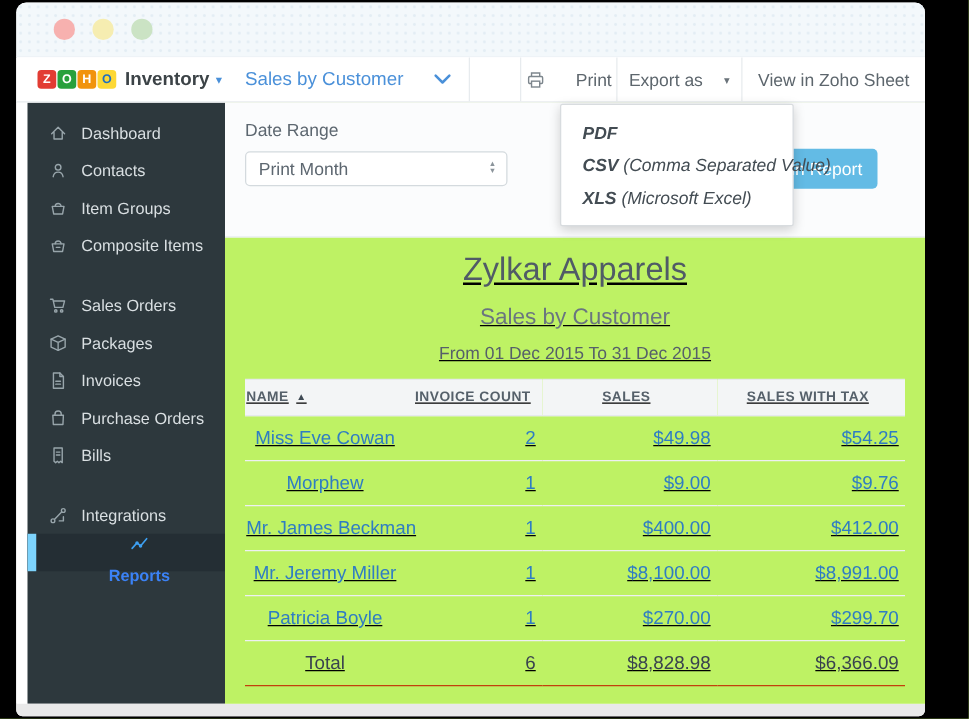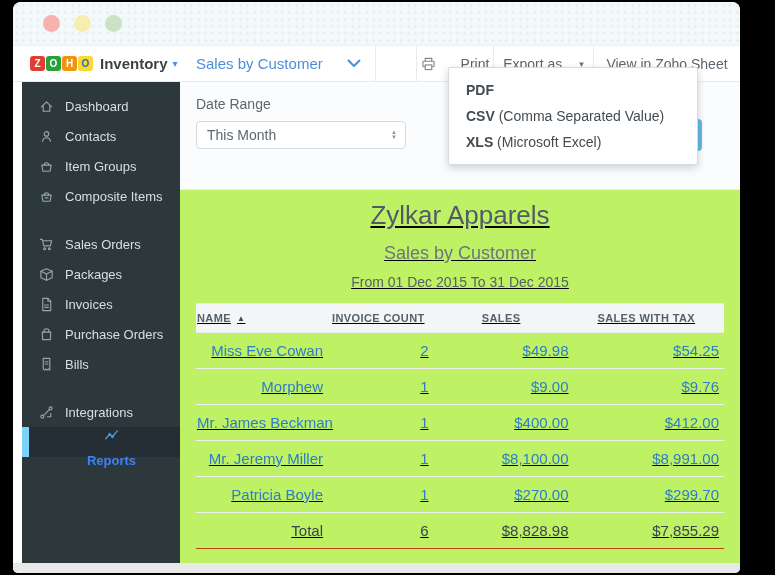--- a/index.html
+++ b/index.html
@@ -90,24 +90,24 @@
     padding:0 8px 0 10px; font-size:14px; color:#5d6770; cursor:pointer;
   }
   .spinner { display:flex; flex-direction:column; font-size:6px; color:#8b949b; line-height:5px; }
   .run-btn {
     position:absolute; top:37px; right:38px; height:32px; width:96px;
     background:#63bbe5; color:#fff; border:none; border-radius:4px;
     font-size:14px; font-family:inherit; cursor:pointer; z-index:1;
   }
   
   .dropdown {
-    position:absolute; left:435px; top:65px; width:250px;
+    position:absolute; left:435px; top:81px; width:187px;
     background:#fff; border:1px solid #d8dcdf; border-radius:2px;
     box-shadow:0 3px 9px rgba(0,0,0,.18);
-    padding:9px 0; z-index:10;
+    padding:9px 0; z-index:10;font-style:italic;
   }
   .ditem { padding:5px 17px; font-size:14px; color:#434c53; cursor:pointer; white-space:nowrap; }
   .ditem .d-label { font-weight:bold; }
   
   .report-area { flex:1; padding-top:10px; overflow:hidden;text-decoration:underline; }
   .r-company { text-align:center; font-size:26px; color:#505b66; }
   .r-title   { text-align:center; font-size:18px; color:#6a7580; margin-top:12px; }
   .r-period  { text-align:center; font-size:14px; color:#566069; margin-top:10px; }
   .table-wrap { margin:13px 16px 0 16px; }
   table { width:100%; border-collapse:collapse; table-layout:fixed; }
@@ -116,21 +116,21 @@
     background:#f3f5f6; border-top:1px solid #e6e9ec; border-bottom:1px solid #e6e9ec;
     font-size:11px; color:#55606a; font-weight:bold; letter-spacing:.4px;
     padding:8px 5px 8px 0; text-align:center; white-space:nowrap;
   }
   thead th.h-name { text-align:left; padding-left:1px; }
   .sort-arrow { font-size:8px; color:#3f4a54; margin-left:6px; vertical-align:1px; }
   tbody td {
     border-bottom:1px solid #edf0f2; font-size:15px; color:#2f7dc3;
     padding:9px 5px 9px 0; text-align:right; white-space:nowrap;
   }
-  tbody td.t-name { text-align:right; padding-left:1px; cursor:pointer; }
+  tbody td.t-name { text-align:center; padding-left:1px; cursor:pointer; }
   tr.total td { color:#39434e; border-top:1px solid #dfe3e6; border-bottom:1px solid #c2410c;margin-left:24px; }
   .window-bottom { height:10px; flex:none; background:#e9e9e9; border-radius:0 0 5px 5px; }
 </style>
 </head>
 <body>
 
 <div class="window">
 
   <div class="titlebar">
     <span class="light red"></span>
@@ -268,21 +268,21 @@
           </svg>
         <span>Reports</span>
       </div>
     </div>
 
     <div class="content">
 
       <div class="toolbar">
         <div class="dr-label">Date Range</div>
         <div class="select">
-          <span>This Month</span>
+          <span>Print Month</span>
           <span class="spinner">
               <span>▲</span>
               <span>▼</span>
             </span>
         </div>
         <button class="run-btn">Run Report</button>
       </div>
 
       <div class="report-area">
         <div class="r-company">Zylkar Apparels</div>
@@ -333,21 +333,21 @@
               <tr>
                 <td class="t-name">Patricia Boyle</td>
                 <td>1</td>
                 <td>$270.00</td>
                 <td>$299.70</td>
               </tr>
               <tr class="total">
                 <td class="t-name">Total</td>
                 <td>6</td>
                 <td>$8,828.98</td>
-                <td>$7,855.29</td>
+                <td>$6,366.09</td>
               </tr>
             </tbody>
           </table>
         </div>
 
       </div>
 
     </div>
   </div>
 

